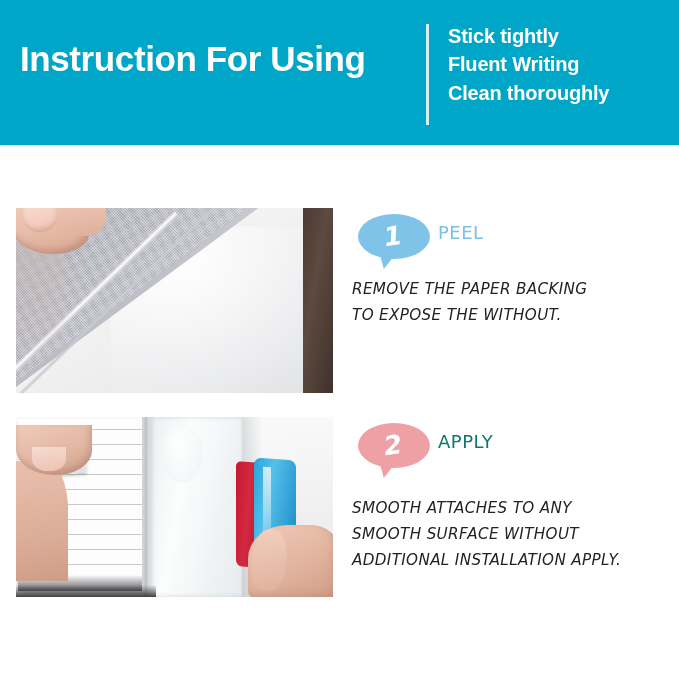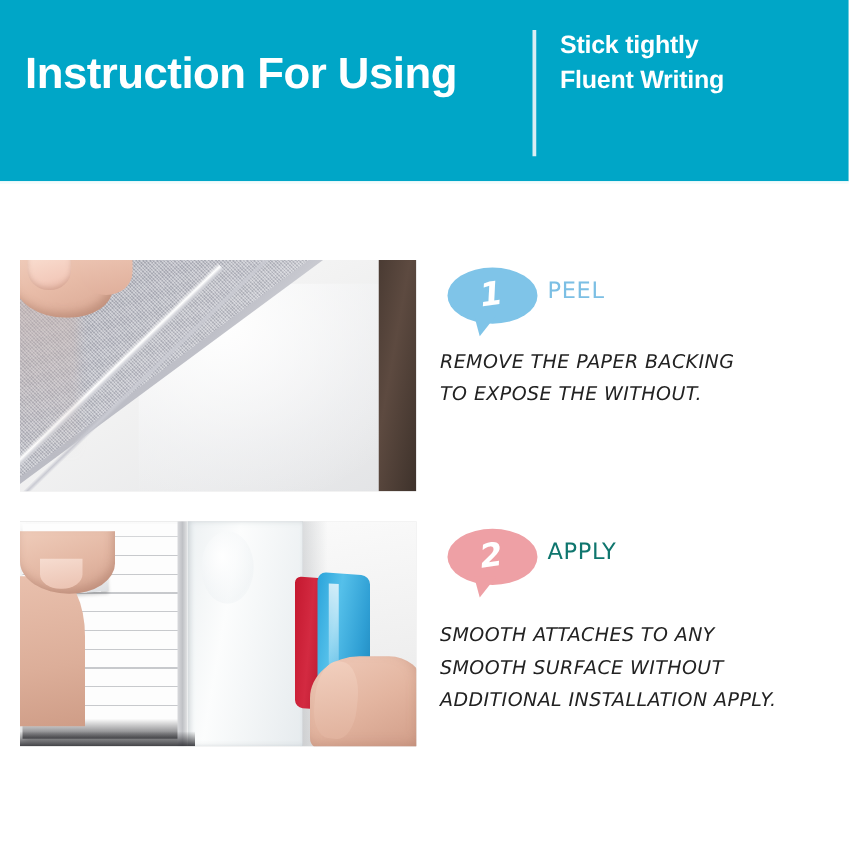--- a/index.html
+++ b/index.html
@@ -380,20 +380,21 @@
 <body>
 
 <div class="header">
   <div class="header-title">Instruction For Using</div>
 
   <div class="header-divider"></div>
 
   <div class="header-taglines">
     <div class="tagline">Stick tightly</div>
     <div class="tagline">Fluent Writing</div>
+    <div class="tagline">Clean thoroughly</div>
   </div>
 </div>
 <div class="header-underline"></div>
 
 <div class="step" id="step-1">
 
   <div class="photo" id="photo-1">
     <div class="p1-white"></div>
     <div class="p1-gloss"></div>
     <div class="p1-wood"></div>

